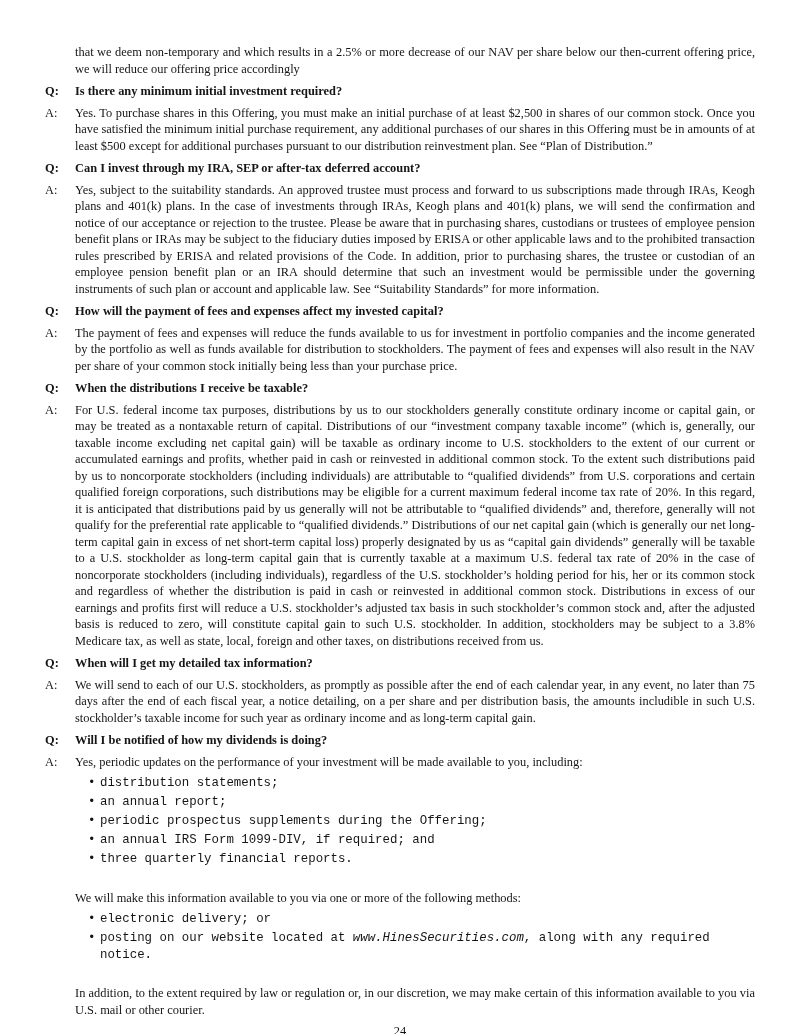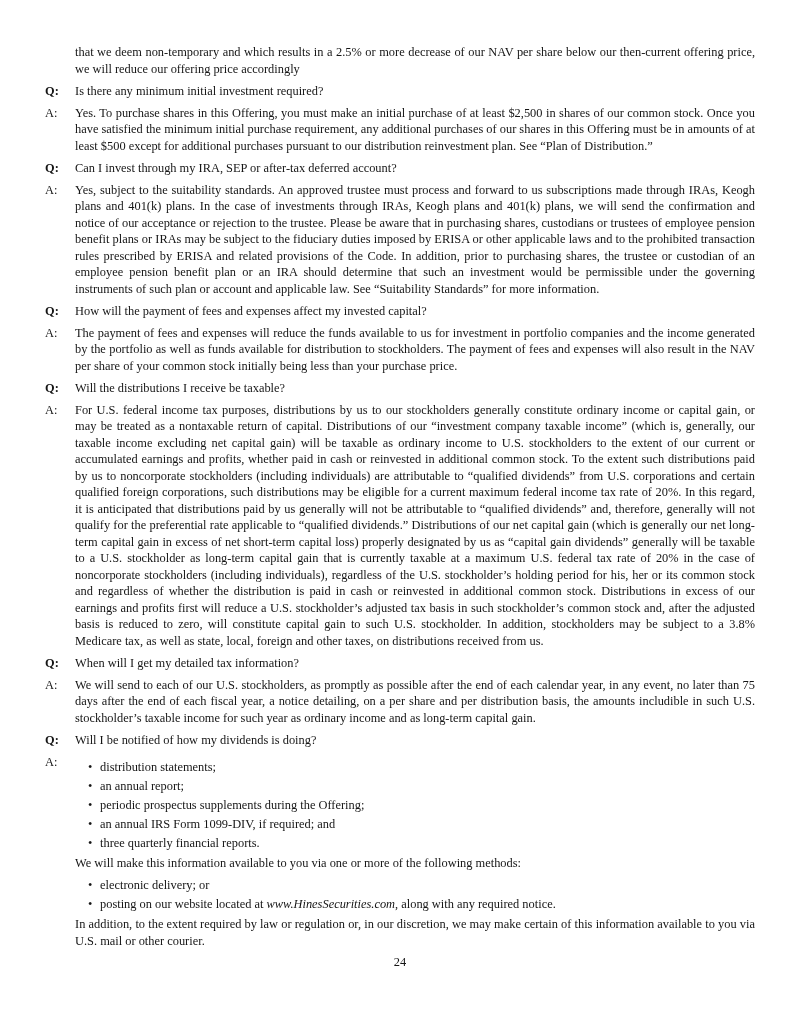--- a/index.html
+++ b/index.html
@@ -17,27 +17,27 @@
     box-sizing: border-box;
     width: 799px;
     height: 1034px;
     padding: 44px 44px 0 45px;
   }
   p, h3, ul { margin: 0; padding: 0; font-size: inherit; }
   .justify { text-align: justify; }
   .cont-para { margin-left: 30px; }
   .row { display: grid; grid-template-columns: 30px 1fr; }
   .q-row { margin-top: 6px; font-weight: bold; }
-  .q-row h3 { font-weight: normal; }
+  .q-row h3 { font-weight: bold; }
   .a-row { margin-top: 5px; }
   .label { font-weight: inherit; }
-  .bullets { list-style: none; margin: 5px 0 0 13px; }
+  .bullets { list-style: none; margin: 5px 0 0 13px; font-family: Liberation Mono, monospace; }
   .bullets li { position: relative; padding-left: 12px; margin-bottom: 2.5px; }
   .bullets li::before { content: "\2022"; position: absolute; left: 0; }
-  .sub-para { margin-top: 4px; }
+  .sub-para { margin-top: 22px; }
   .page-number { text-align: center; margin-top: 5px; }
   em { font-style: italic; }
 </style>
 </head>
 <body>
 
 <div class="page">
 
   <p class="cont-para justify">that we deem non-temporary and which results in a 2.5% or more decrease of our NAV per share below our then-current offering price, we will reduce our offering price accordingly</p>
 
@@ -70,21 +70,21 @@
     </div>
     <div class="row a-row">
       <span class="label">A:</span>
       <p class="justify">The payment of fees and expenses will reduce the funds available to us for investment in portfolio companies and the income generated by the portfolio as well as funds available for distribution to stockholders. The payment of fees and expenses will also result in the NAV per share of your common stock initially being less than your purchase price.</p>
     </div>
   </section>
 
   <section>
     <div class="row q-row">
       <span class="label">Q:</span>
-      <h3>Will the distributions I receive be taxable?</h3>
+      <h3>When the distributions I receive be taxable?</h3>
     </div>
     <div class="row a-row">
       <span class="label">A:</span>
       <p class="justify">For U.S. federal income tax purposes, distributions by us to our stockholders generally constitute ordinary income or capital gain, or may be treated as a nontaxable return of capital. Distributions of our “investment company taxable income” (which is, generally, our taxable income excluding net capital gain) will be taxable as ordinary income to U.S. stockholders to the extent of our current or accumulated earnings and profits, whether paid in cash or reinvested in additional common stock. To the extent such distributions paid by us to noncorporate stockholders (including individuals) are attributable to “qualified dividends” from U.S. corporations and certain qualified foreign corporations, such distributions may be eligible for a current maximum federal income tax rate of 20%. In this regard, it is anticipated that distributions paid by us generally will not be attributable to “qualified dividends” and, therefore, generally will not qualify for the preferential rate applicable to “qualified dividends.” Distributions of our net capital gain (which is generally our net long-term capital gain in excess of net short-term capital loss) properly designated by us as “capital gain dividends” generally will be taxable to a U.S. stockholder as long-term capital gain that is currently taxable at a maximum U.S. federal tax rate of 20% in the case of noncorporate stockholders (including individuals), regardless of the U.S. stockholder’s holding period for his, her or its common stock and regardless of whether the distribution is paid in cash or reinvested in additional common stock. Distributions in excess of our earnings and profits first will reduce a U.S. stockholder’s adjusted tax basis in such stockholder’s common stock and, after the adjusted basis is reduced to zero, will constitute capital gain to such U.S. stockholder. In addition, stockholders may be subject to a 3.8% Medicare tax, as well as state, local, foreign and other taxes, on distributions received from us.</p>
     </div>
   </section>
 
   <section>
     <div class="row q-row">
       <span class="label">Q:</span>
@@ -97,20 +97,21 @@
   </section>
 
   <section>
     <div class="row q-row">
       <span class="label">Q:</span>
       <h3>Will I be notified of how my dividends is doing?</h3>
     </div>
     <div class="row a-row">
       <span class="label">A:</span>
       <div>
+        <p class="justify">Yes, periodic updates on the performance of your investment will be made available to you, including:</p>
         <ul class="bullets">
           <li>distribution statements;</li>
           <li>an annual report;</li>
           <li>periodic prospectus supplements during the Offering;</li>
           <li>an annual IRS Form 1099-DIV, if required; and</li>
           <li>three quarterly financial reports.</li>
         </ul>
         <p class="sub-para justify">We will make this information available to you via one or more of the following methods:</p>
         <ul class="bullets">
           <li>electronic delivery; or</li>

